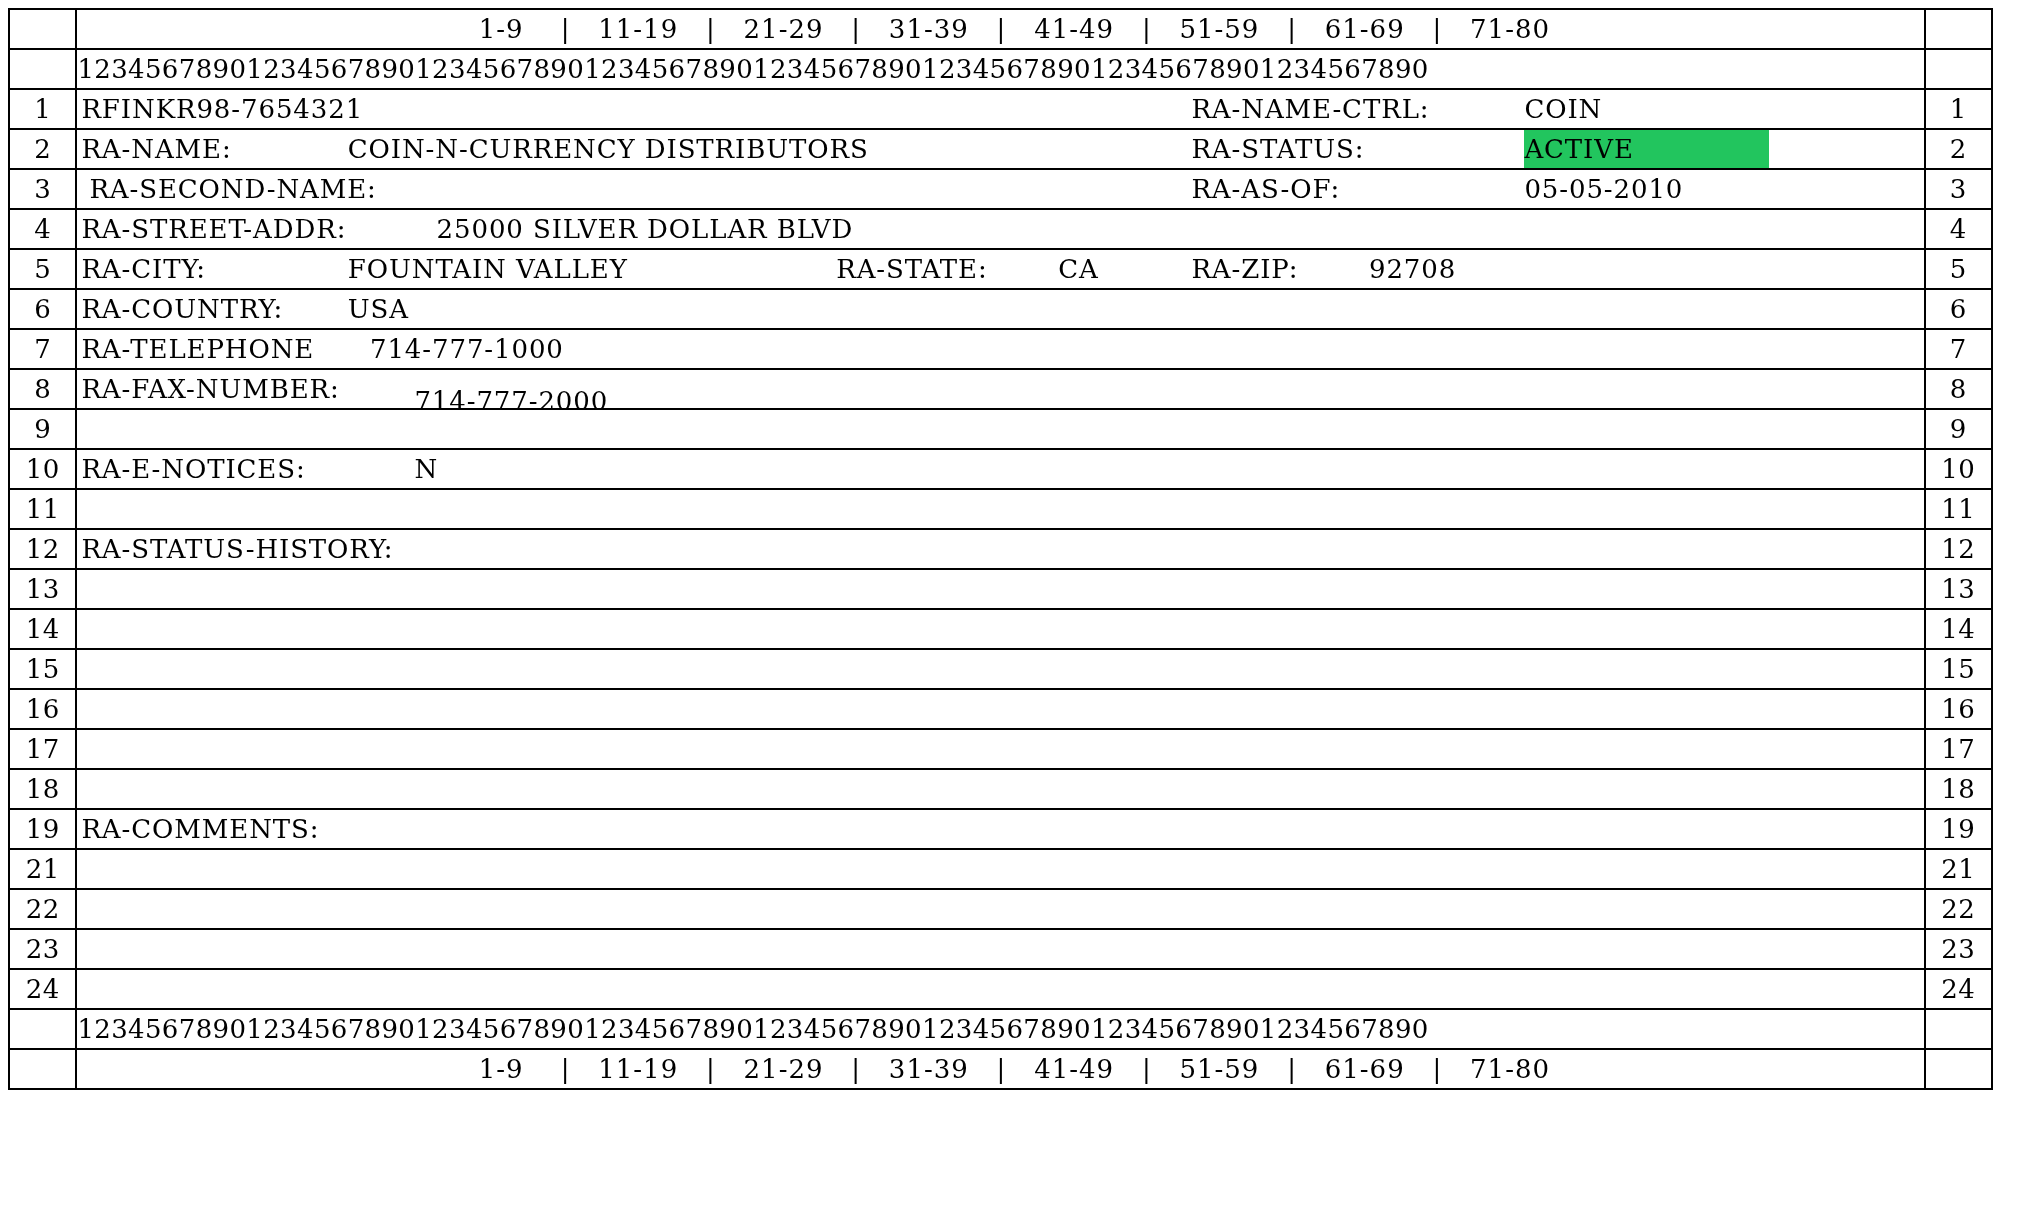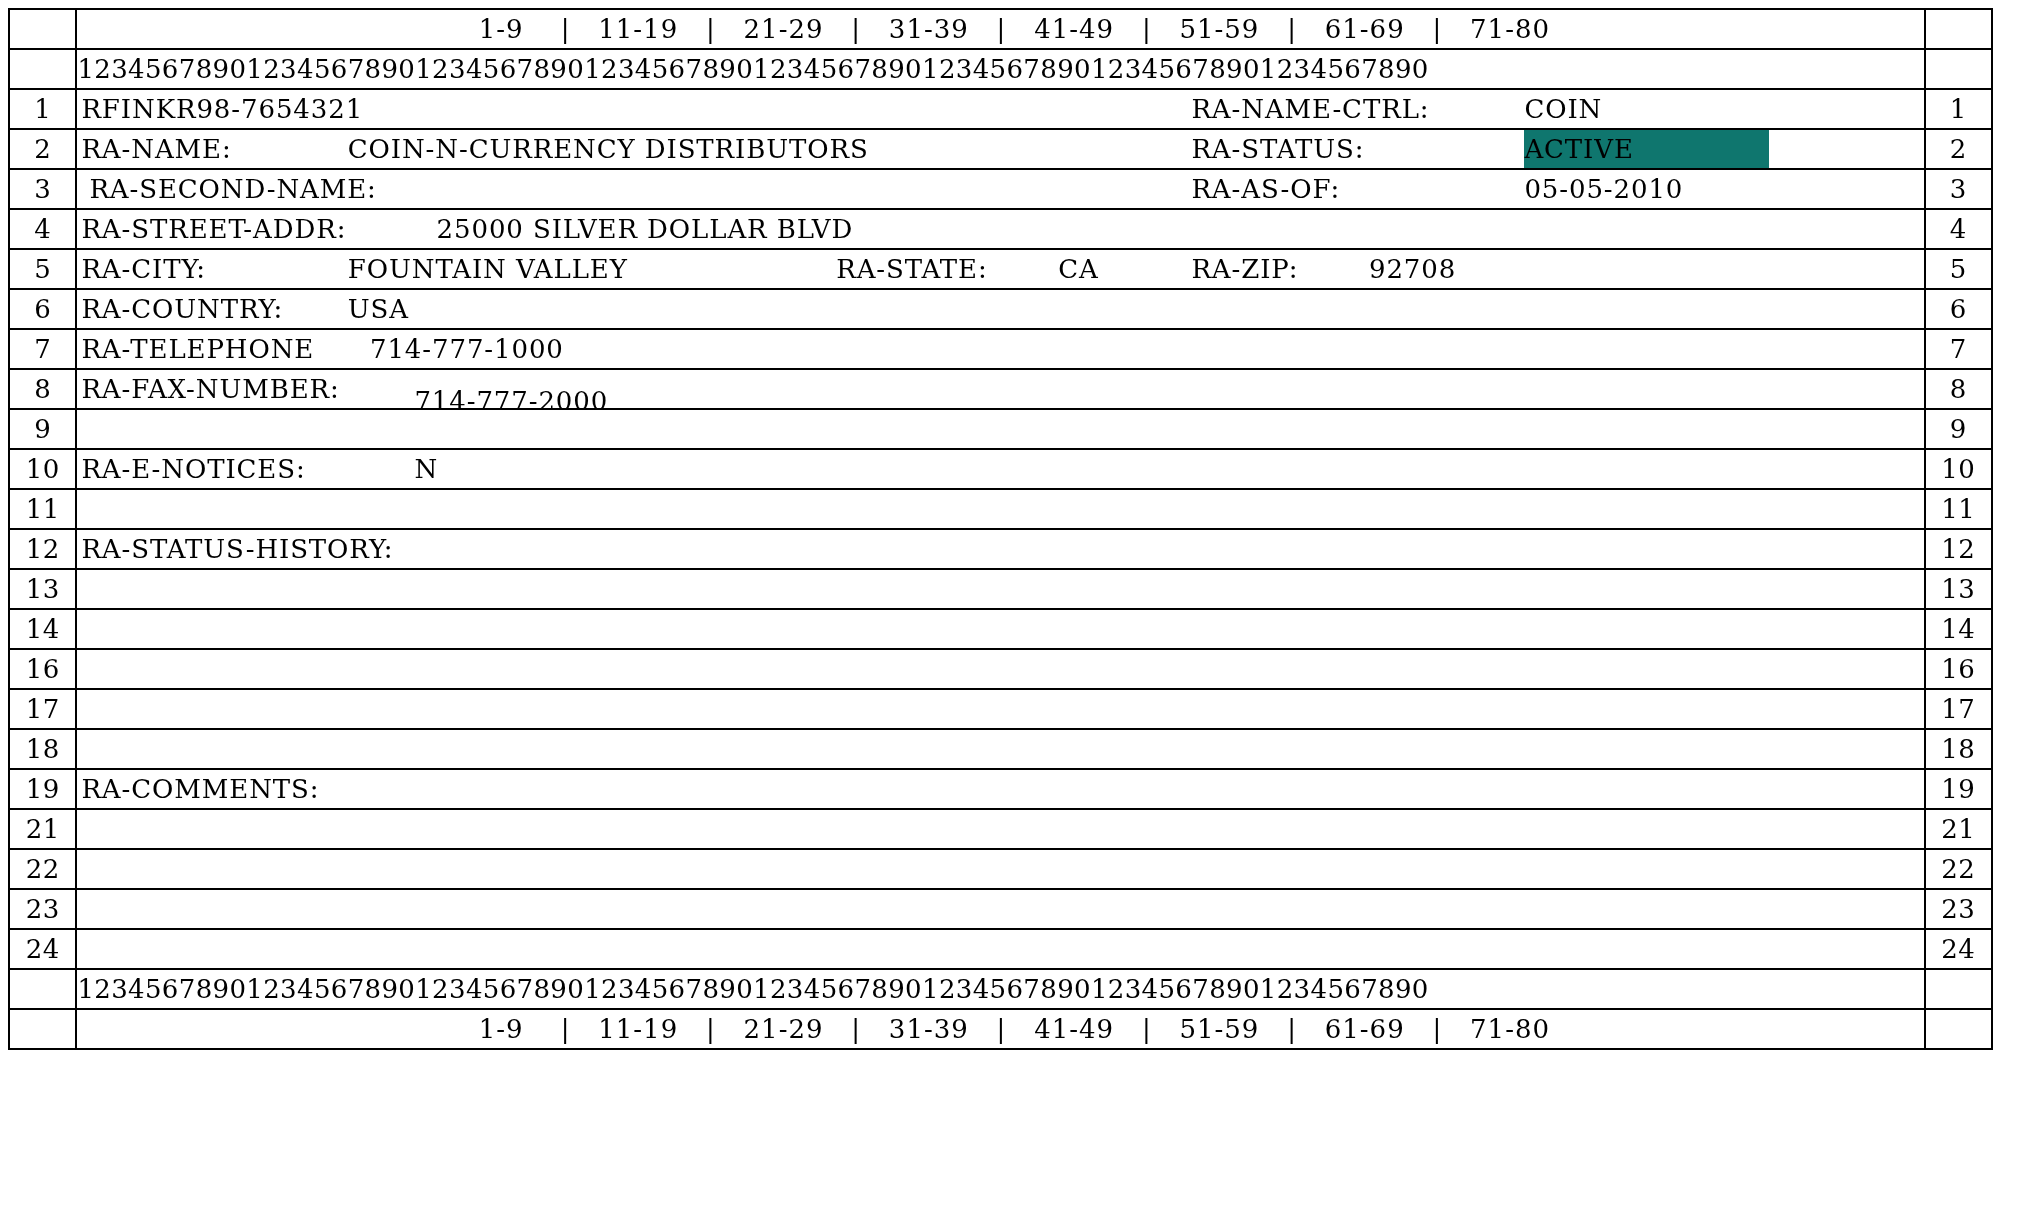--- a/index.html
+++ b/index.html
@@ -73,21 +73,21 @@
     height: 38px;
   }
   .fld {
     position: absolute;
     top: 0;
     height: 38px;
     line-height: 38px;
     white-space: pre;
   }
   .hl {
-    background: #0f766e;
+    background: #22c55e;
     color: #000000;
   }
 </style>
 </head>
 <body>
 
 <div class="screen">
   <table class="map">
     <colgroup>
       <col class="lineno">
@@ -169,20 +169,25 @@
           <td class="lineno">13</td>
           <td class="content"><span class="row-line"></span></td>
           <td class="lineno">13</td>
         </tr>
         <tr>
           <td class="lineno">14</td>
           <td class="content"><span class="row-line"></span></td>
           <td class="lineno">14</td>
         </tr>
         <tr>
+          <td class="lineno">15</td>
+          <td class="content"><span class="row-line"></span></td>
+          <td class="lineno">15</td>
+        </tr>
+        <tr>
           <td class="lineno">16</td>
           <td class="content"><span class="row-line"></span></td>
           <td class="lineno">16</td>
         </tr>
         <tr>
           <td class="lineno">17</td>
           <td class="content"><span class="row-line"></span></td>
           <td class="lineno">17</td>
         </tr>
         <tr>

